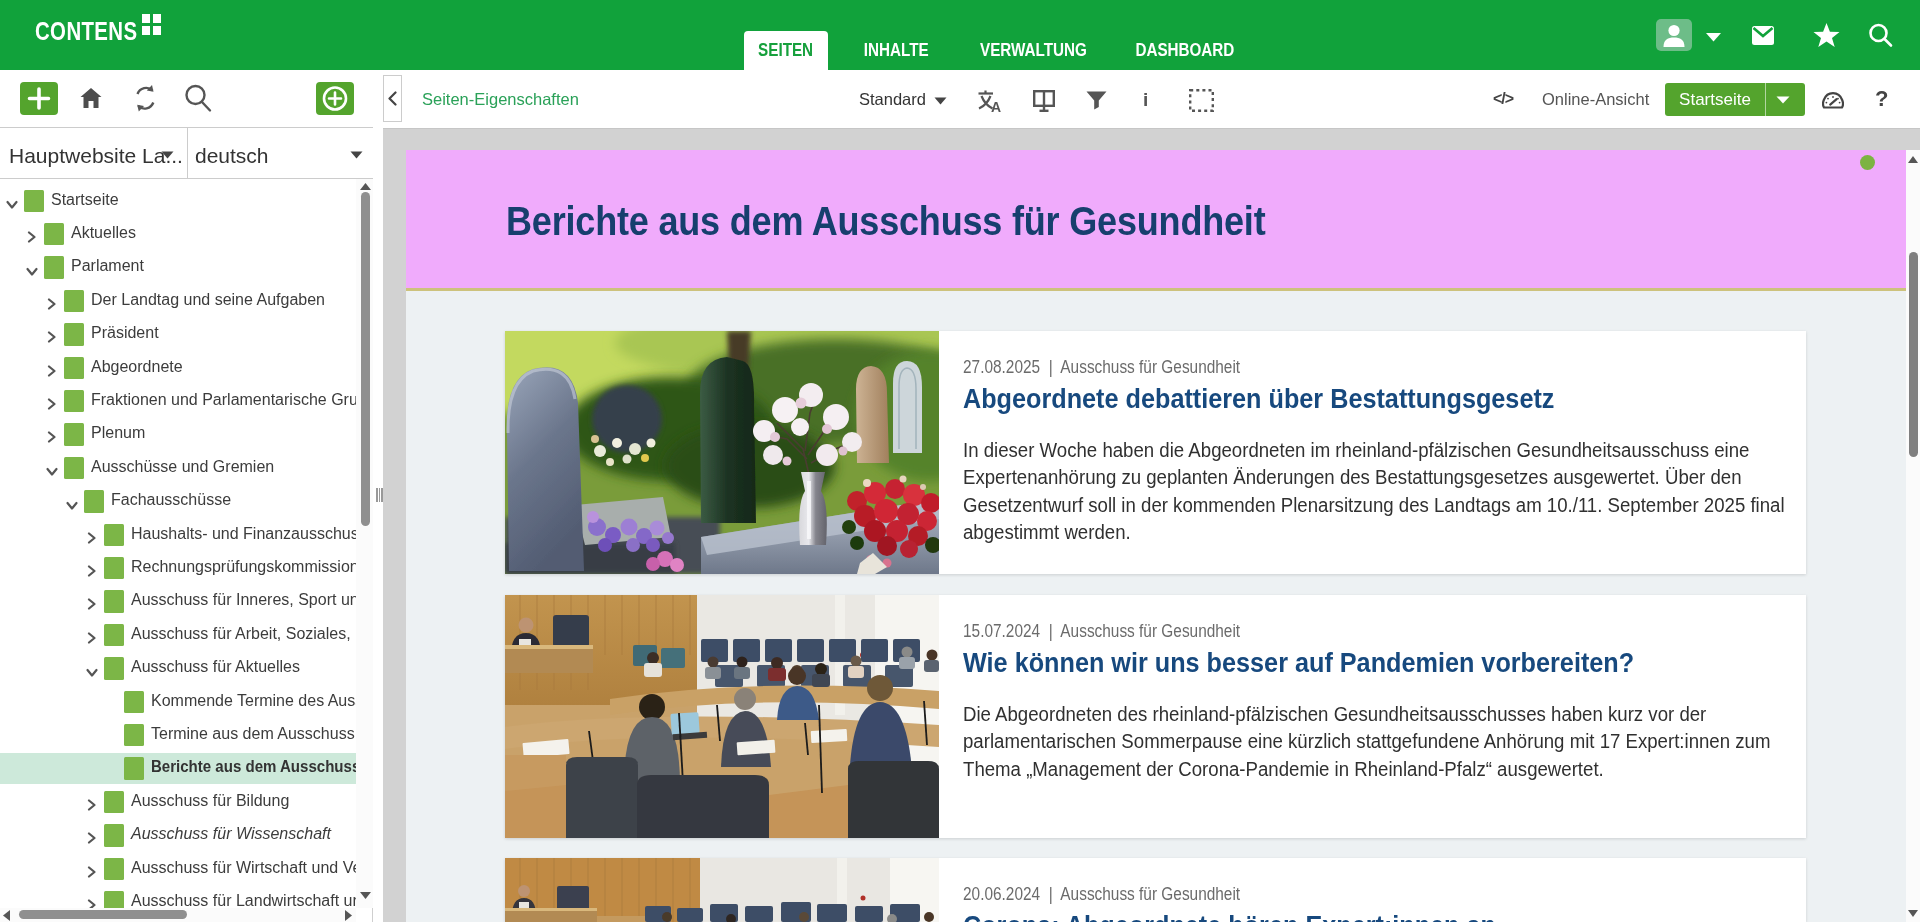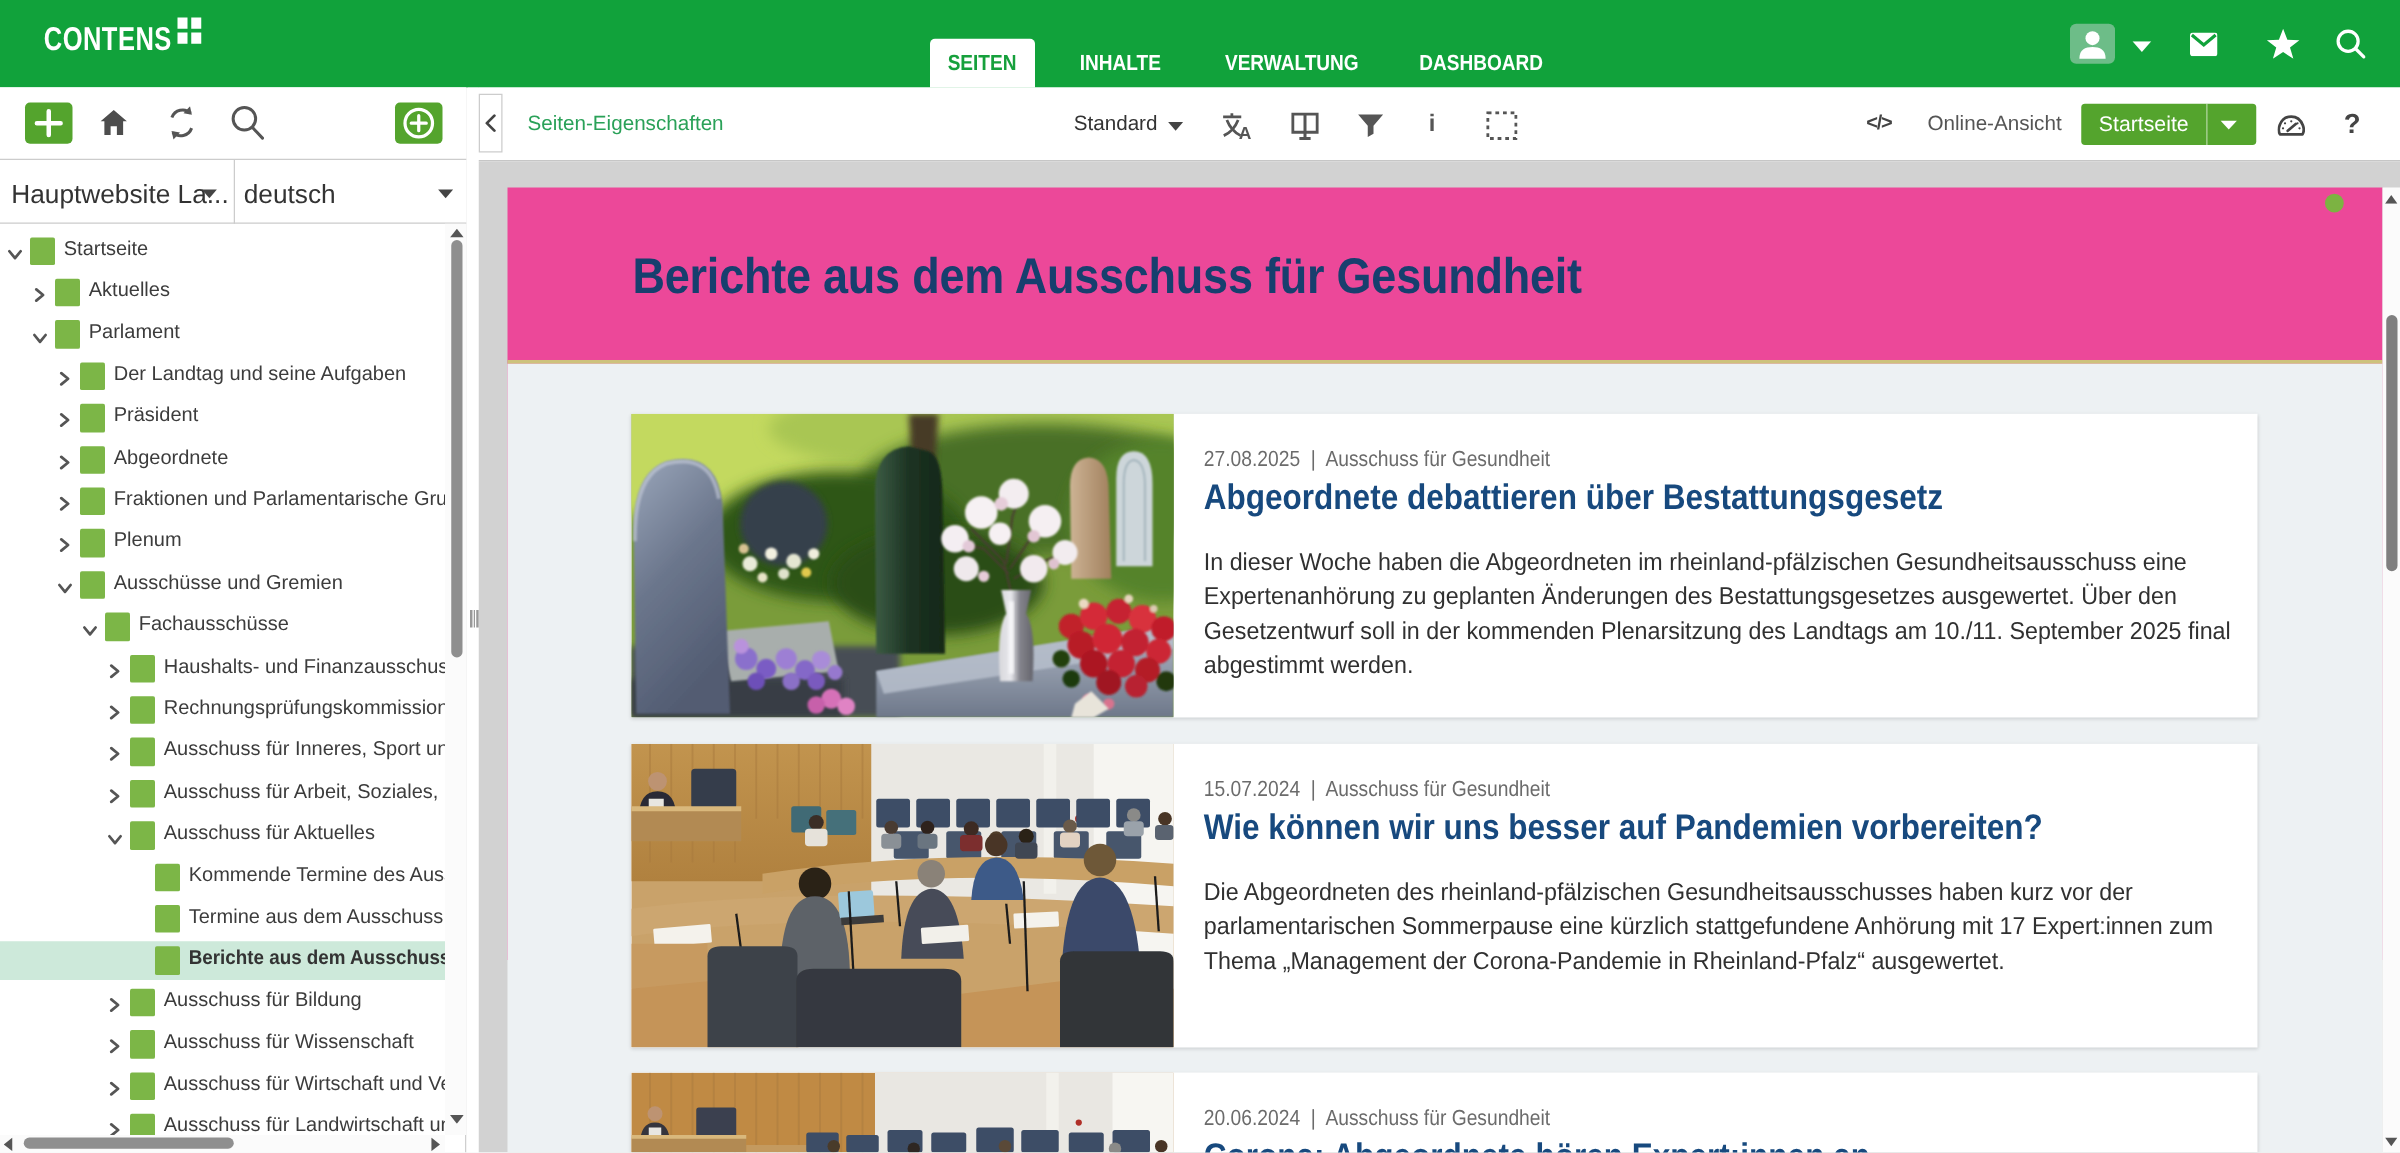--- a/index.html
+++ b/index.html
@@ -49,21 +49,21 @@
   #backbtn { position:absolute; left:0; top:5px; width:19px; height:47px; background:#fff; border:1px solid #ccc; }
   #ctitle { position:absolute; left:39px; top:20px; font-size:16.5px; color:#2aa158; }
   .cticon { position:absolute; color:#555; }
 
   #pubbtn { position:absolute; left:1282px; top:13px; width:140px; height:33px; background:#54a42d; border-radius:3px; color:#fff; }
   #pubbtn .txt { position:absolute; left:0; top:7px; width:100px; text-align:center; font-size:17px; font-weight:400; }
   #pubbtn .sep { position:absolute; left:100px; top:0; width:1px; height:33px; background:rgba(255,255,255,0.55); }
 
   
   #preview { position:absolute; left:383px; top:129px; width:1537px; height:793px; background:#d2d2d2; }
-  #page { position:absolute; left:23px; top:21px; width:1500px; height:618px; background:#ec4899; }
+  #page { position:absolute; left:23px; top:21px; width:1500px; height:618px; background:#f0abfc; }
   #pagedot { position:absolute; left:1454px; top:5px; width:15px; height:15px; border-radius:50%; background:#7cb342; }
   #pageh1 { position:absolute; left:100px; top:49px; font-size:40px; font-weight:700; color:#173f6e; letter-spacing:-0.2px; transform:scaleX(0.9); transform-origin:left top; white-space:nowrap; }
   #tanline { position:absolute; left:0; top:138px; width:1500px; height:2.5px; background:#cdc27c; }
   #pagebody { position:absolute; left:0; top:140.5px; width:1500px; height:631.5px; background:#edf1f3; }
 
   .card { position:absolute; left:99px; width:1301px; background:#fff; box-shadow:0 1px 3px rgba(0,0,0,0.14); }
   .card .img { position:absolute; left:0; top:0; width:434px; overflow:hidden; }
   .card .date { position:absolute; left:458px; top:26px; font-size:17.5px; color:#6b6b6b; transform:scaleX(0.88); transform-origin:left top; white-space:nowrap; }
   .card .title { position:absolute; left:458px; top:51px; font-size:28.5px; font-weight:700; color:#17497e; transform:scaleX(0.885); transform-origin:left top; white-space:nowrap; }
   .card .body { position:absolute; left:458px; top:106px; font-size:19.5px; line-height:27.3px; color:#303030; transform:scaleX(0.955); transform-origin:left top; white-space:nowrap; }
@@ -273,21 +273,21 @@
             <path d="M3 1.5 L8.5 6 L3 10.5" fill="none" stroke="#555" stroke-width="2.2" stroke-linecap="round" stroke-linejoin="round"></path>
           </svg></span>
         <div class="sq" style="left:104px;"></div>
         <div class="lbl" style="left:131px;text-align:center;">Ausschuss für Bildung</div>
       </div>
 <div class="trow" style="top:640.1px;">
         <span class="chev" style="left:86px;"><svg width="11" height="12" viewBox="0 0 11 12">
             <path d="M3 1.5 L8.5 6 L3 10.5" fill="none" stroke="#555" stroke-width="2.2" stroke-linecap="round" stroke-linejoin="round"></path>
           </svg></span>
         <div class="sq" style="left:104px;"></div>
-        <div class="lbl" style="left:131px;">Ausschuss für Wissenschaft</div>
+        <div class="lbl" style="left:131px;font-style:italic;">Ausschuss für Wissenschaft</div>
       </div>
 <div class="trow" style="top:673.5px;">
         <span class="chev" style="left:86px;"><svg width="11" height="12" viewBox="0 0 11 12">
             <path d="M3 1.5 L8.5 6 L3 10.5" fill="none" stroke="#555" stroke-width="2.2" stroke-linecap="round" stroke-linejoin="round"></path>
           </svg></span>
         <div class="sq" style="left:104px;"></div>
         <div class="lbl" style="left:131px;">Ausschuss für Wirtschaft und Verkehr</div>
       </div>
 <div class="trow" style="top:706.9px;">
         <span class="chev" style="left:86px;"><svg width="11" height="12" viewBox="0 0 11 12">

